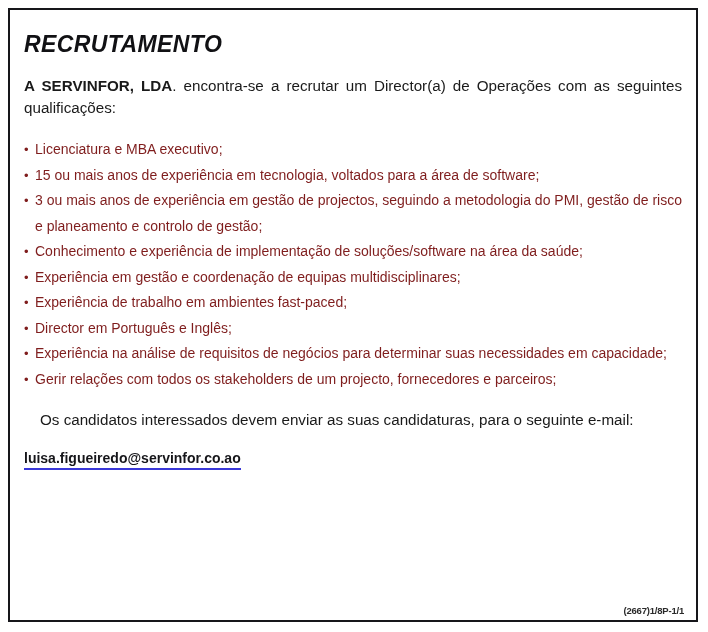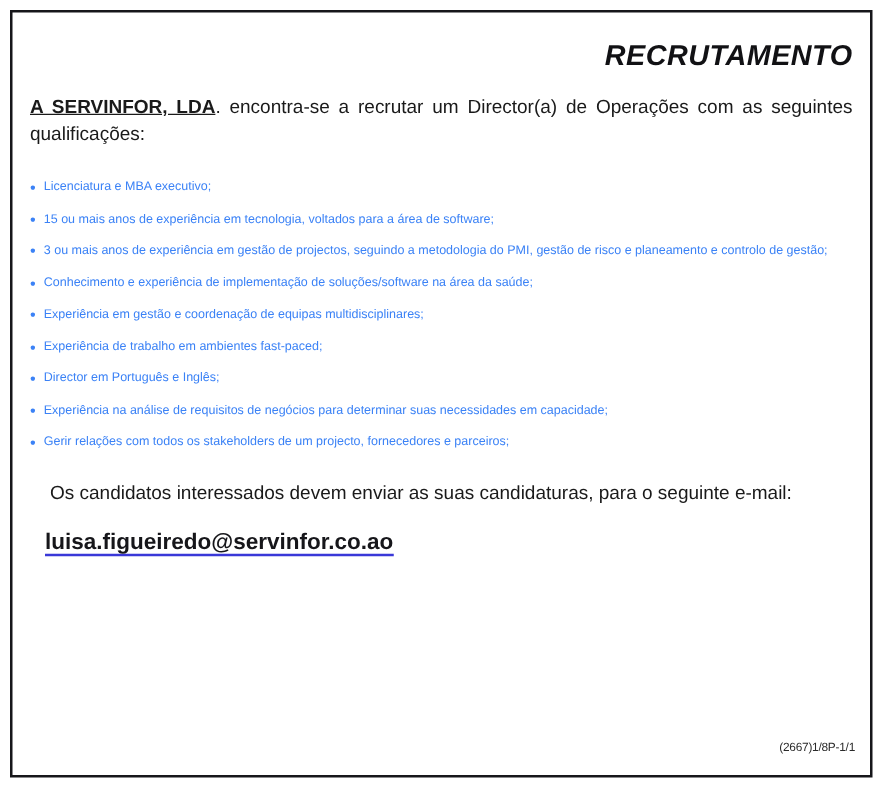--- a/index.html
+++ b/index.html
@@ -30,58 +30,57 @@
 
   .ad-inner {
     position: relative;
     width: 100%;
     height: 100%;
     box-sizing: border-box;
     padding: 16px 14px 6px 14px;
   }
 
   .ad-title {
-    text-align: right;
+    text-align: left;
     font-weight: bold;
     font-style: italic;
     font-size: 23px;
     letter-spacing: 0.4px;
     color: #111114;
     margin: 6px 0 18px 0;
     line-height: 1.1;
   }
 
   .intro {
     font-size: 15.2px;
     line-height: 22px;
     text-align: justify;
     margin: 0 0 18px 0;
     color: #1a1a1a;
     hyphens: manual;
   }
 
   .intro .company {
     font-weight: bold;
-    text-decoration: underline;
   }
 
   .bullets {
     margin: 0 0 16px 0;
     padding: 0;
     list-style: none;
   }
 
   .bullets li {
-    font-size: 10px;
+    font-size: 14px;
     line-height: 25.5px;
     text-align: justify;
     text-indent: 0;
     padding-left: 11px;
     position: relative;
-    color: #3b82f6;
+    color: #7f1d1d;
   }
 
   .bullets li::before {
     content: "\2022";
     position: absolute;
     left: 0;
     top: 0;
     font-size: 13px;
   }
 
@@ -89,36 +88,35 @@
     font-size: 15.2px;
     line-height: 23px;
     margin: 16px;
     color: #1a1a1a;
     text-align: left;
   }
 
   .email-link {
     display: inline-block;
     margin-top: 1px;
-    font-size: 18px;
+    font-size: 14px;
     font-weight: bold;
     color: #16161a;
     text-decoration: none;
     border-bottom: 2px solid #3a38d8;
     line-height: 20px;
     cursor: pointer;
-    margin-left: 12px;
   }
 
   .ref-code {
     position: absolute;
     right: 12px;
-    bottom: 16px;
+    bottom: 4px;
     font-size: 9.5px;
-    font-weight: normal;
+    font-weight: bold;
     color: #2a2a2a;
     letter-spacing: -0.2px;
   }
 </style>
 </head>
 <body>
 
 <div class="ad-frame">
   <div class="ad-inner">
 

